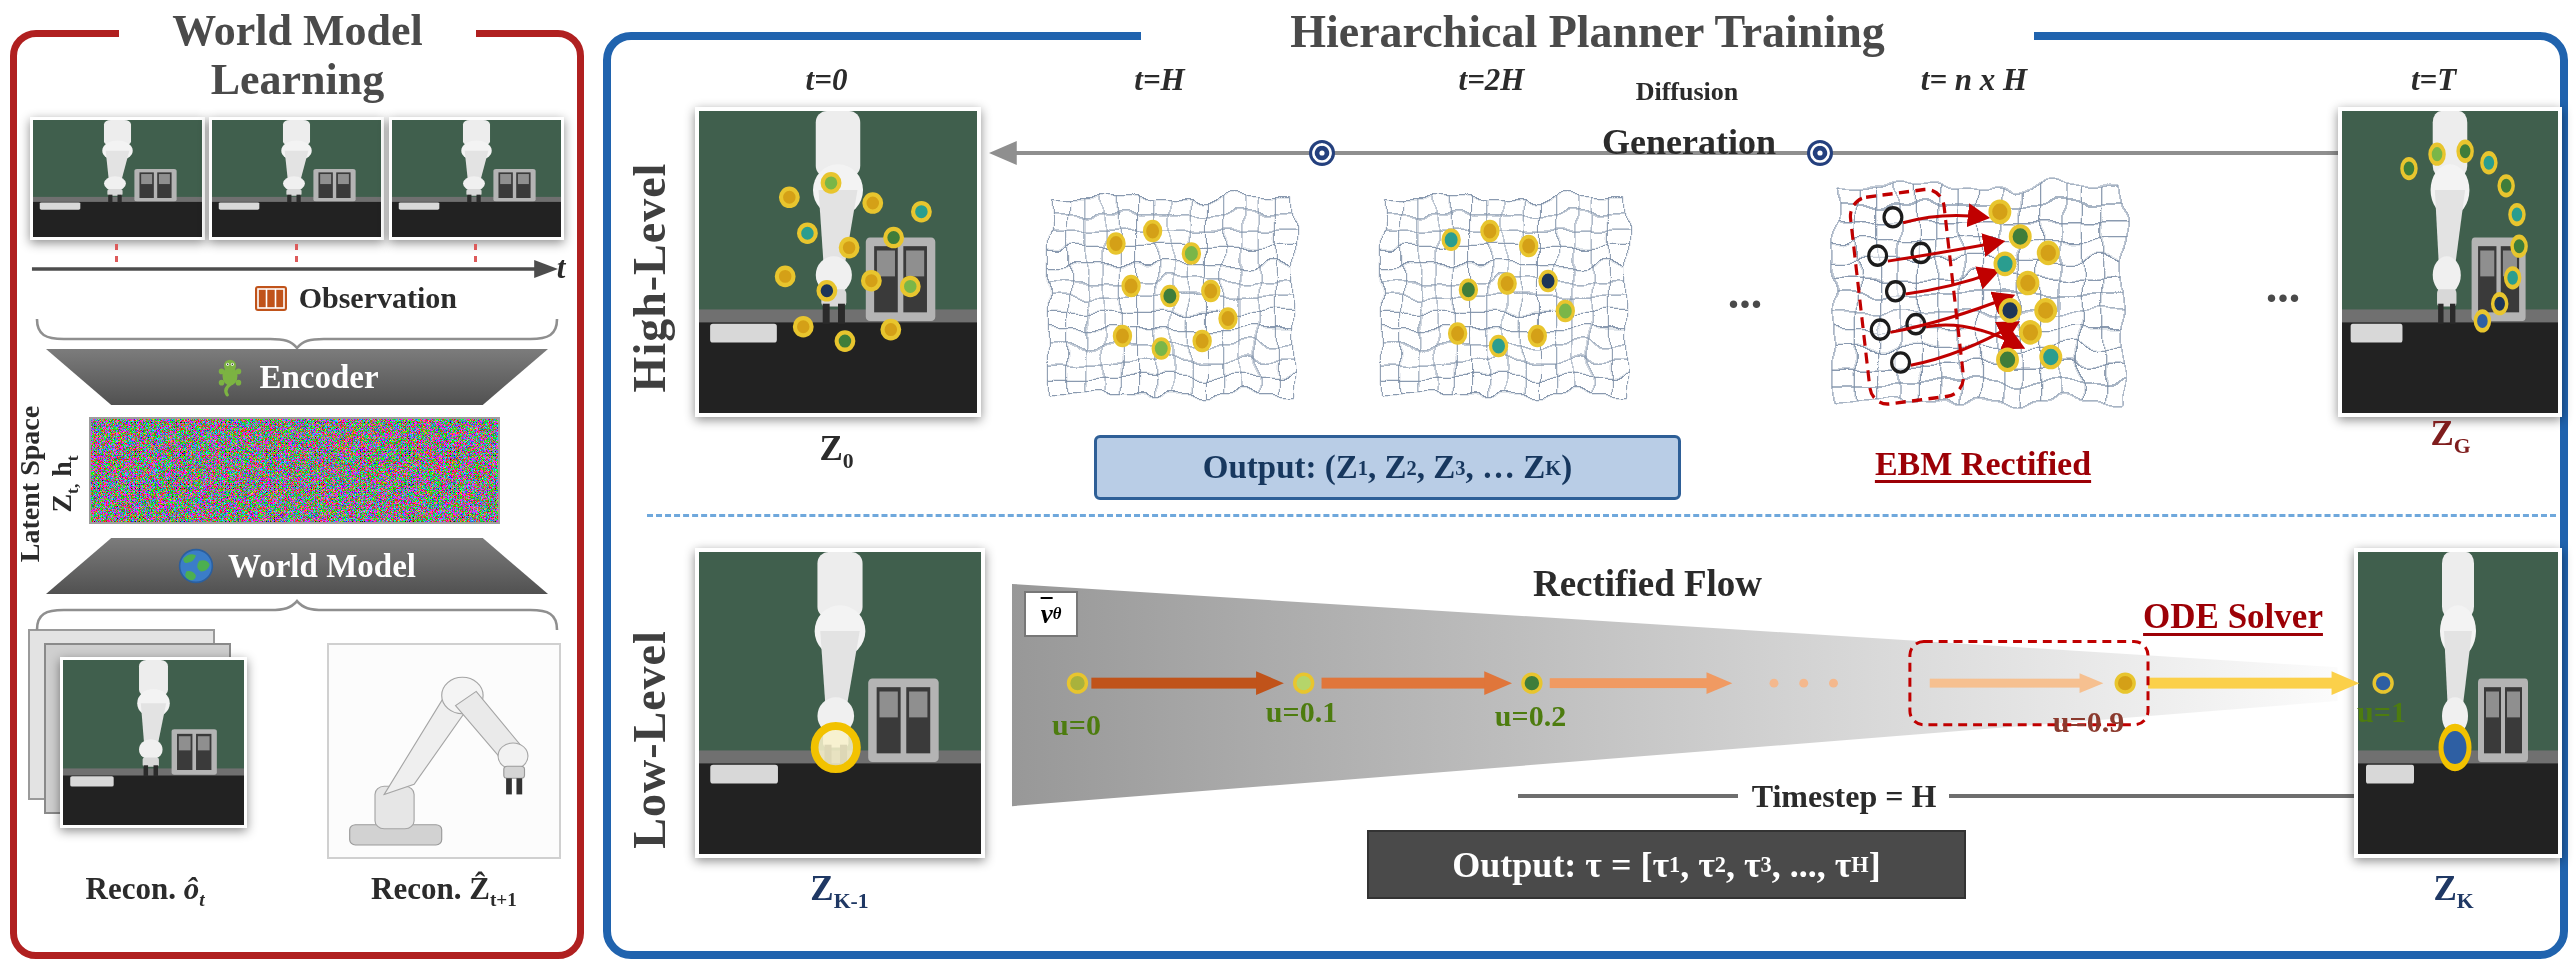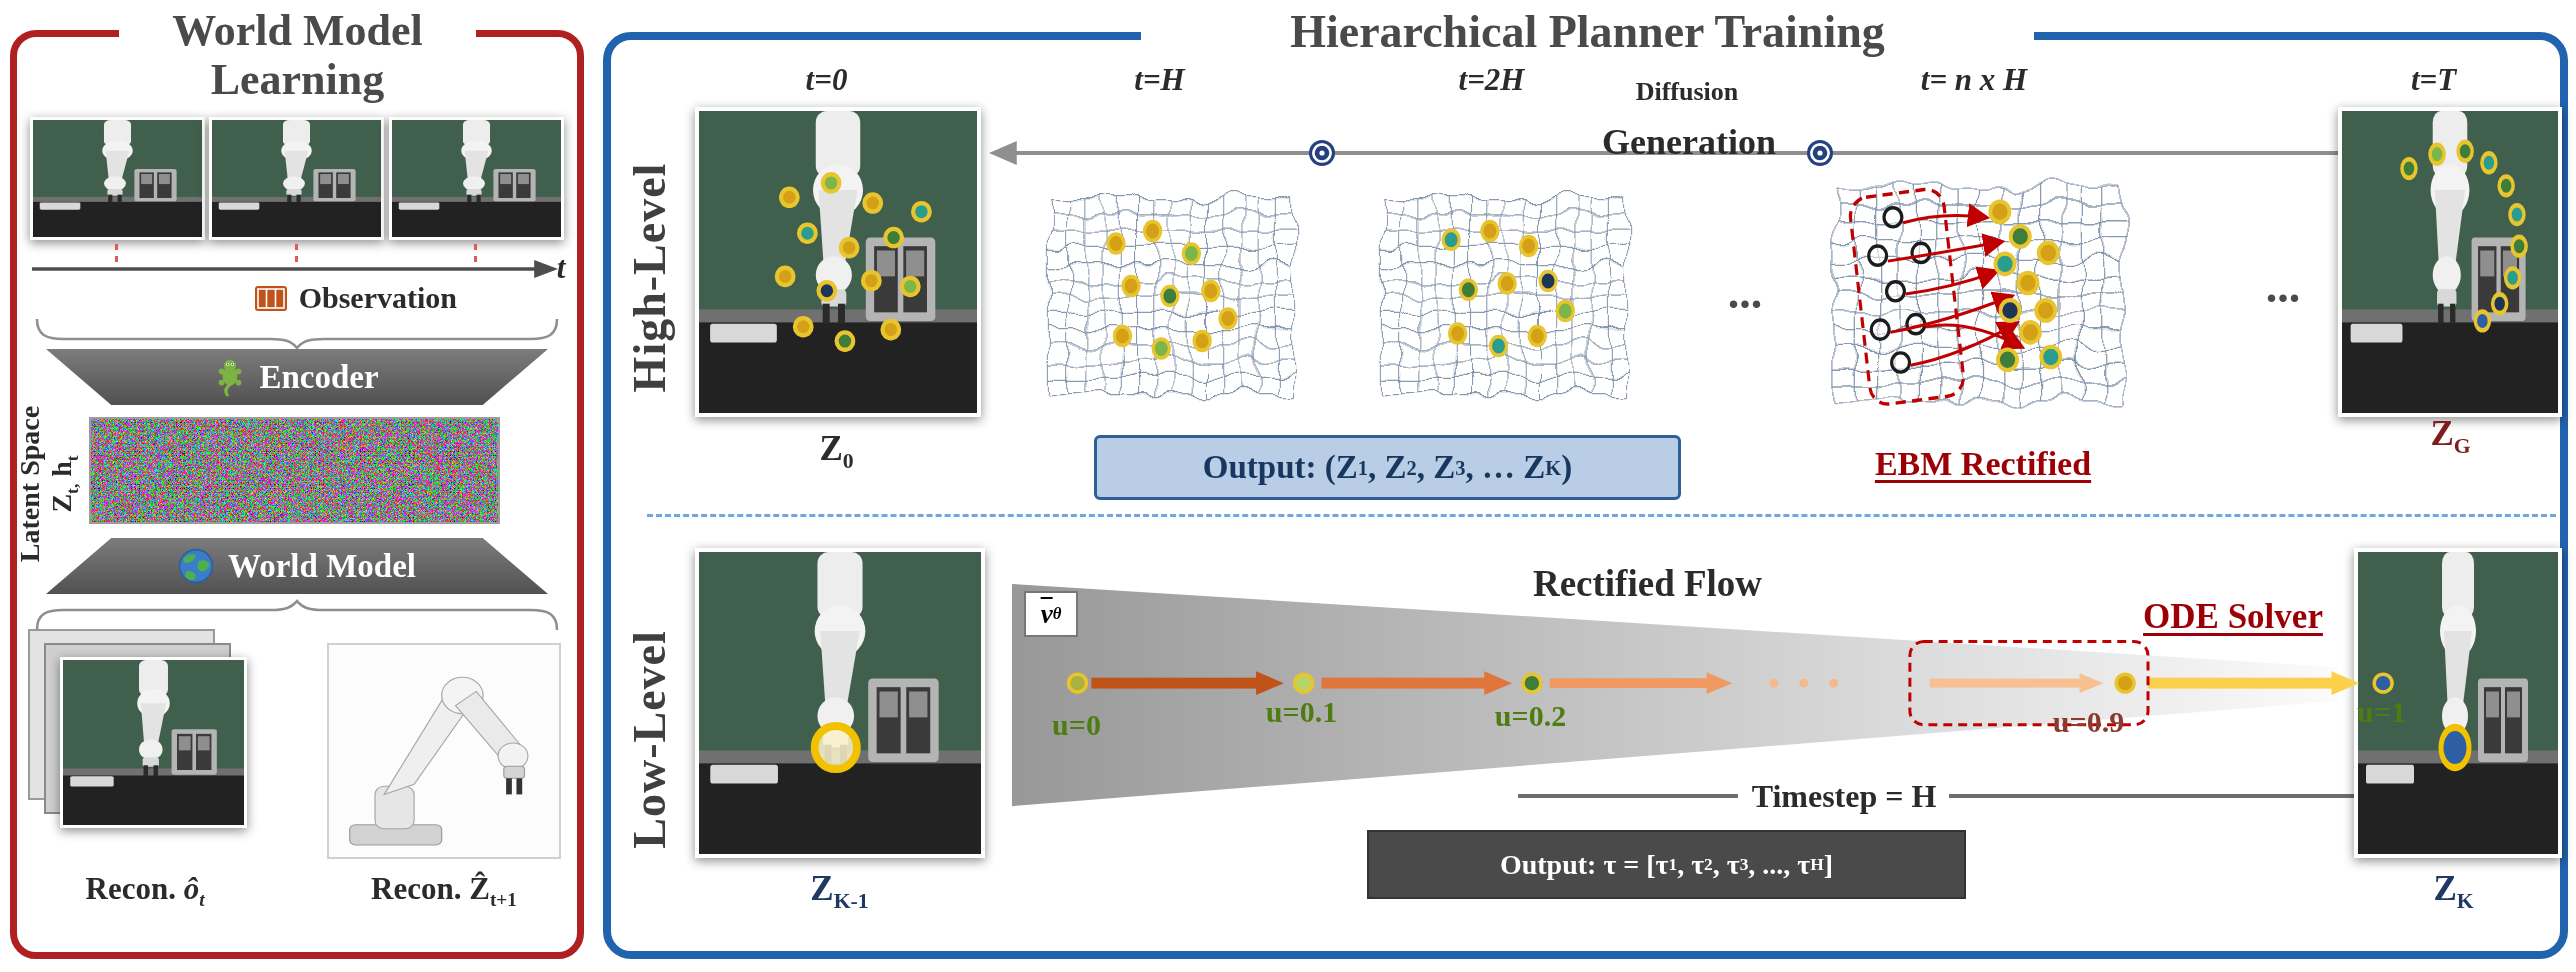--- a/index.html
+++ b/index.html
@@ -510,21 +510,21 @@
 <div class="ulabel" style="left:1242px;top:695px;width:119px">u=0.1</div>
 <div class="ulabel" style="left:1471px;top:699px;width:119px">u=0.2</div>
 <div class="ulabel" style="left:2024px;top:705px;width:129px;color:#8b3a2e">u=0.9</div>
 <div class="ulabel" style="left:2327px;top:695px;width:109px">u=1</div>
 
 <div class="dim-line" style="left:1518px;top:794px;width:220px"></div>
 <div class="caption" style="left:1739px;top:778px;width:210px;font-size:32px">Timestep = H</div>
 <div class="dim-line" style="left:1949px;top:794px;width:435px"></div>
 <div class="dim-tick" style="left:2382px;top:778px;height:36px"></div>
 
-<div class="abs" style="left:1367px;top:830px;width:599px;height:69px;background:#4a4a4a;border:2px solid #333;display:flex;align-items:center;justify-content:center;font-weight:bold;font-size:28px;color:#fff;z-index:4">
+<div class="abs" style="left:1367px;top:830px;width:599px;height:69px;background:#4a4a4a;border:2px solid #333;display:flex;align-items:center;justify-content:center;font-weight:bold;font-size:36px;color:#fff;z-index:4">
       <span>Output: τ = [τ</span>
       <sub>1</sub>
       <span>, τ</span>
       <sub>2</sub>
       <span>, τ</span>
       <sub>3</sub>
       <span>, ..., τ</span>
       <sub>H</sub>
       <span>]</span>
     </div>

